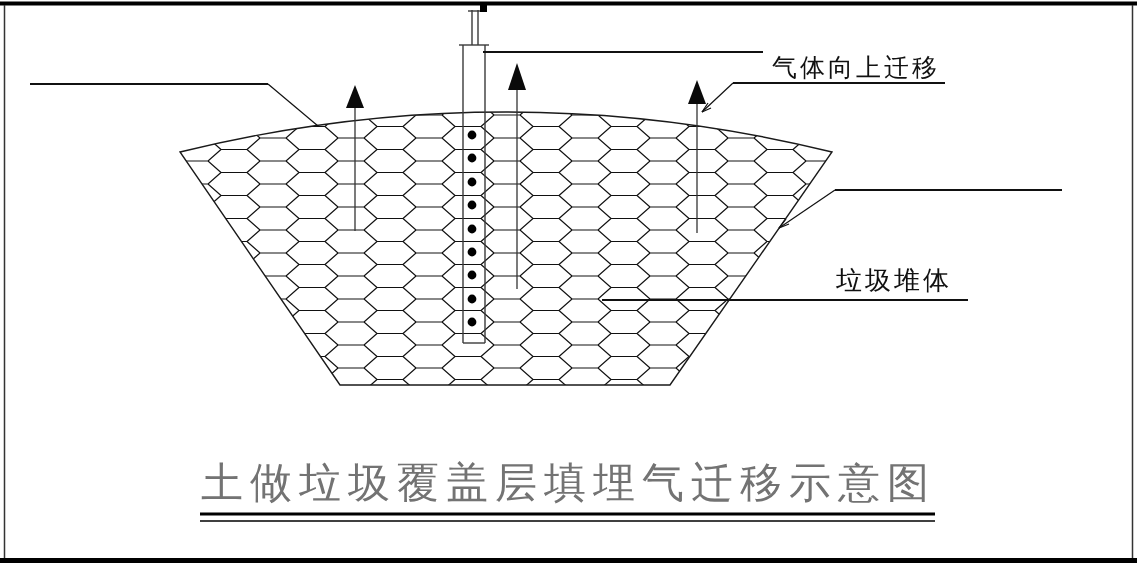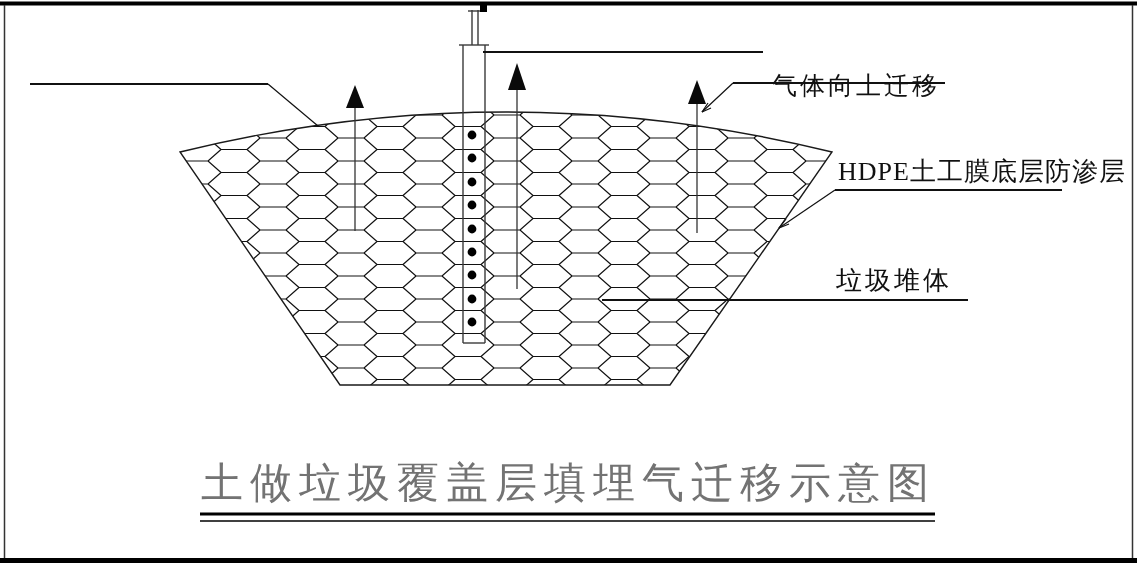--- a/index.html
+++ b/index.html
@@ -7,21 +7,21 @@
     position:relative;width:1137px;height:570px;background:#ffffff;
     overflow:hidden;font-family:"Liberation Serif","DejaVu Serif",serif;color:#111;
   }
   .screen svg{position:absolute;left:0;top:0;}
   .lbl{
     position:absolute;white-space:nowrap;line-height:1.1;color:#111;
     font-family:"Liberation Serif","DejaVu Serif",serif;
   }
   .lbl-pipe {left:492px;top:24px;font-size:27px;letter-spacing:1px;}
   .lbl-clay {left:33px;top:51px;font-size:26px;letter-spacing:5px;}
-  .lbl-gas  {left:772px;top:54px;font-size:25px;letter-spacing:3px;margin-top:18px;}
+  .lbl-gas  {left:772px;top:54px;font-size:25px;letter-spacing:3px;}
   .lbl-hdpe {left:838px;top:158px;font-size:26px;letter-spacing:1px;}
   .lbl-waste{left:836px;top:267px;font-size:26px;letter-spacing:3px;text-align:right;}
   .lbl-title{
     left:0;top:460px;width:1137px;text-align:center;
     font-size:42px;letter-spacing:7px;color:#737373;
   }
 </style>
 </head>
 <body>
 
@@ -99,17 +99,16 @@
 
     <g>
       <rect x="0" y="1.5" width="1137" height="4" fill="#000"></rect>
       <rect x="0" y="558" width="1137" height="5" fill="#000"></rect>
       <line x1="4.5" y1="5" x2="4.5" y2="558" stroke="#333" stroke-width="1.5"></line>
       <line x1="1132.5" y1="5" x2="1132.5" y2="558" stroke="#333" stroke-width="1.5"></line>
     </g>
   </svg>
 
   <div class="lbl lbl-gas">气体向上迁移</div>
-  <div class="lbl lbl-hdpe">HDPE土工膜底层防渗层</div>
   <div class="lbl lbl-waste">垃圾堆体</div>
   <div class="lbl lbl-title">土做垃圾覆盖层填埋气迁移示意图</div>
 
 </div>
 
 </body></html>

